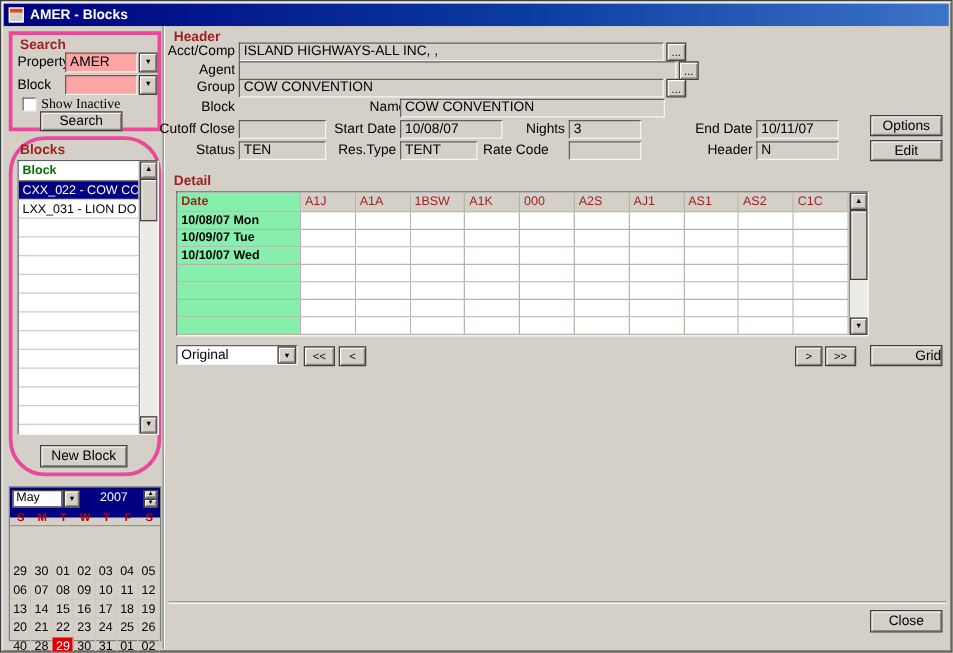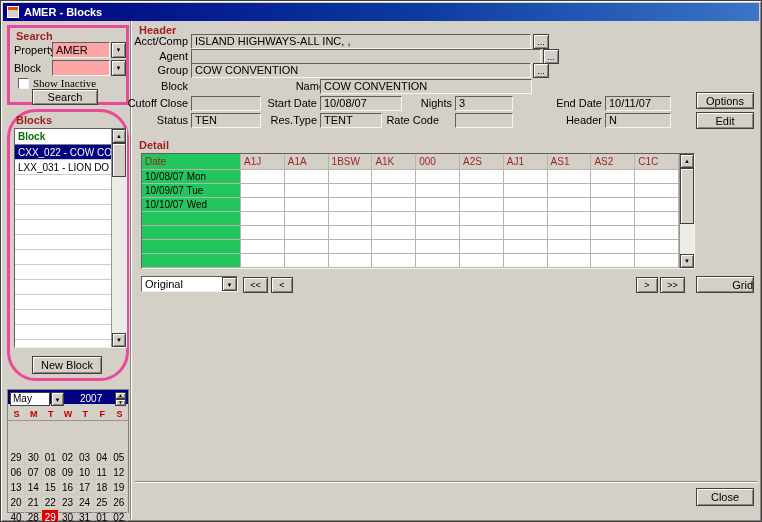--- a/index.html
+++ b/index.html
@@ -51,21 +51,21 @@
 
   
   .vscroll { position:absolute; top:0; right:0; bottom:0; width:15px; background:#edebe5; border-left:1px solid #9a968e; }
   .sb-btn { position:absolute; left:0; right:0; height:14px; background:#d4d0c8; border:1px solid #404040;
             box-shadow: inset 1px 1px 0 #fff, inset -1px -1px 0 #8a867e; font-size:6px; text-align:center; line-height:12px; }
   .sb-up { top:0; } .sb-down { bottom:0; }
   .sb-thumb { position:absolute; left:0; right:0; background:#d4d0c8; border:1px solid #404040; box-shadow: inset 1px 1px 0 #fff; }
 
   
   .calendar { position:absolute; left:4px; top:368px; width:122px; height:124px; border:1px solid #808080; background:#d4d0c8; }
-  .cal-monthbar { position:absolute; left:0; top:0; right:0; height:14px; background:#000080; }
+  .cal-monthbar { position:absolute; left:0; top:0; right:0; height:24px; background:#000080; }
   .cal-month-field { position:absolute; left:2px; top:2px; width:40px; height:14px; background:#fff; border:1px solid #404040;
                      font-size:10px; line-height:12px; padding:0 2px; }
   .cal-month-dd { position:absolute; left:43px; top:2px; width:13px; height:14px; }
   .cal-year { position:absolute; left:72px; top:3px; color:#fff; font-size:10px; }
   .cal-spin { position:absolute; right:2px; top:2px; width:11px; height:14px; }
   .cal-spin .btn { position:absolute; left:0; width:11px; height:7px; font-size:5px; line-height:5px; }
   .cal-dayrow { position:absolute; left:0; top:18px; right:0; height:13px; display:flex; border-bottom:1px solid #9a968e; }
   .cal-dayhead { flex:1; text-align:center; color:#c00000; font-weight:bold; font-size:9px; line-height:12px; }
   .cal-grid { position:absolute; left:0; top:32px; right:0; bottom:0; display:flex; flex-wrap:wrap; align-content:flex-start;margin-top:28px; }
   .cal-day { width:14.28%; height:15px; line-height:15px; text-align:center; font-size:10px;
@@ -76,21 +76,21 @@
   .divider { position:absolute; left:127px; top:0; bottom:0; width:2px; border-left:1px solid #8a867e; border-right:1px solid #fff; }
   .main { position:absolute; left:130px; top:0; width:628px; height:500px; }
 
   
   .detail-table { position:absolute; left:8px; top:132px; width:554px; height:116px; background:#fff;
                   border:1px solid; border-color:#606060 #f6f4ee #f6f4ee #606060; }
   .dt-inner { position:absolute; left:0; top:0; right:15px; bottom:0; overflow:hidden; }
   .dt-row, .dt-header-row { display:flex; }
   .dt-cell { border-right:1px solid #b8b4ac; border-bottom:1px solid #b8b4ac; overflow:hidden; white-space:nowrap; }
   .dt-head { height:16px; line-height:15px; background:#d4d0c8; color:#9e1f1f; font-size:10px; padding-left:3px; flex:1; }
-  .dt-date { width:99px; flex:none; background:#22c55e; font-size:10px; padding-left:3px; }
+  .dt-date { width:99px; flex:none; background:#86efac; font-size:10px; padding-left:3px;font-weight:bold; }
   .dt-row { height:14px; }
   .dt-row .dt-date { line-height:13px; }
   .dt-data { flex:1; background:#fff; }
 
   .hline { position:absolute; left:2px; width:622px; height:2px; border-top:1px solid #8a867e; border-bottom:1px solid #fff; }
 </style>
 </head>
 <body>
 
 <div class="window">

